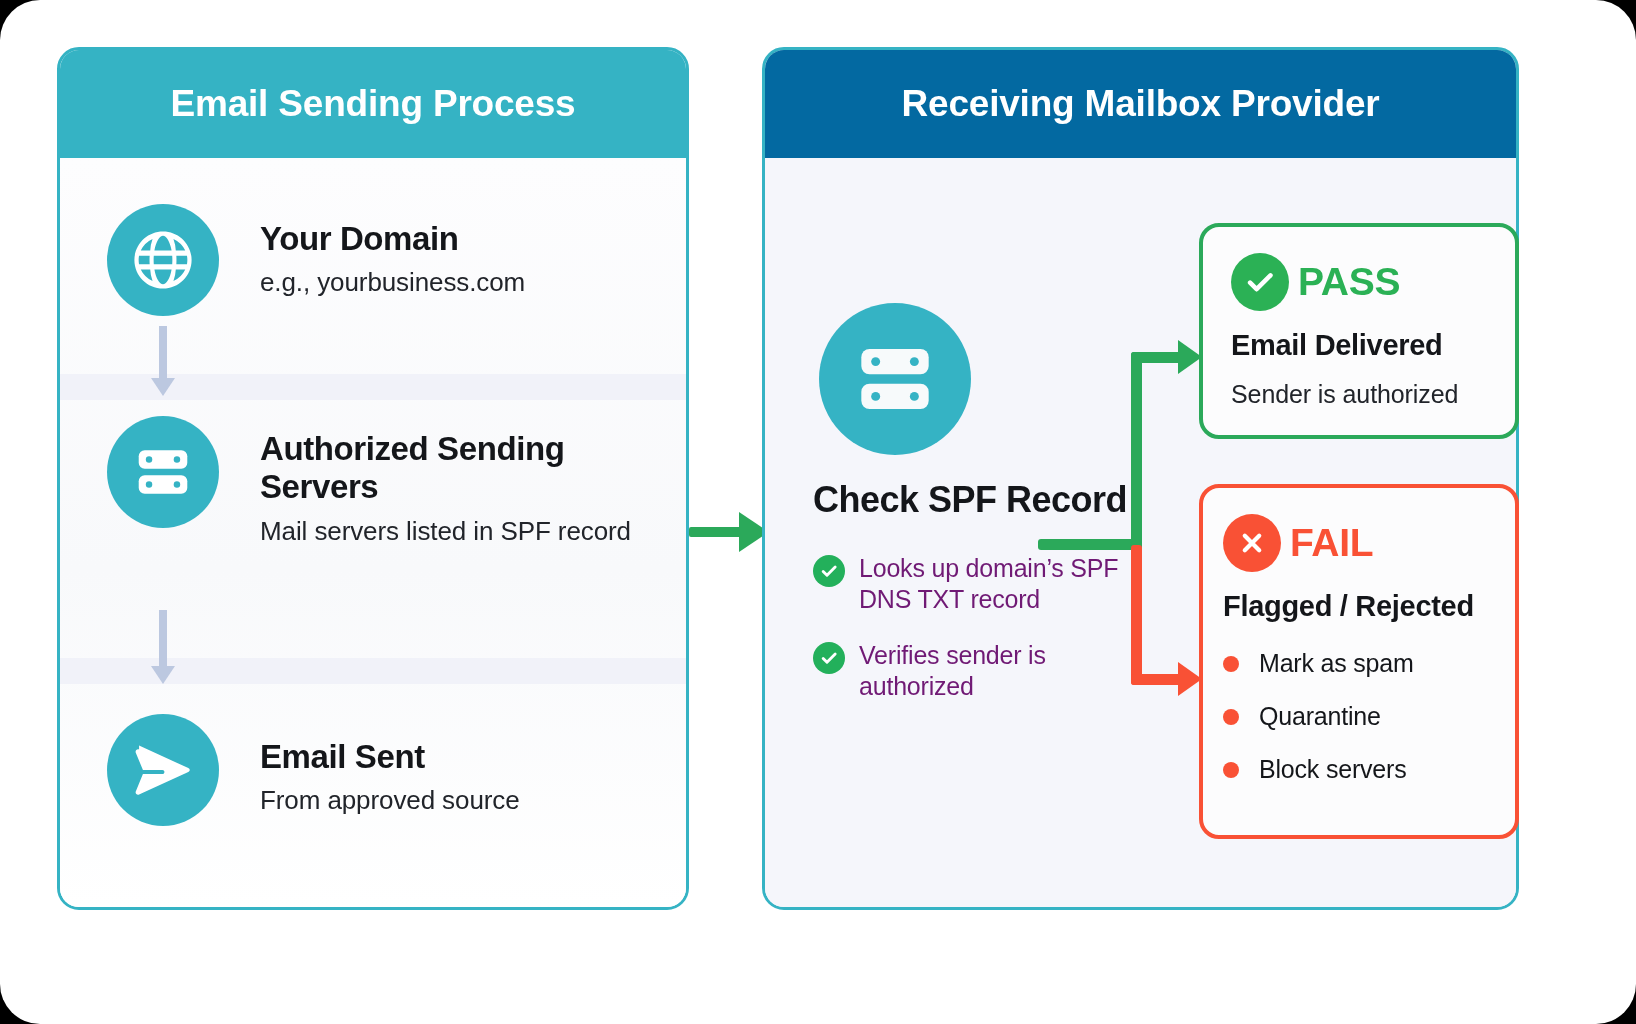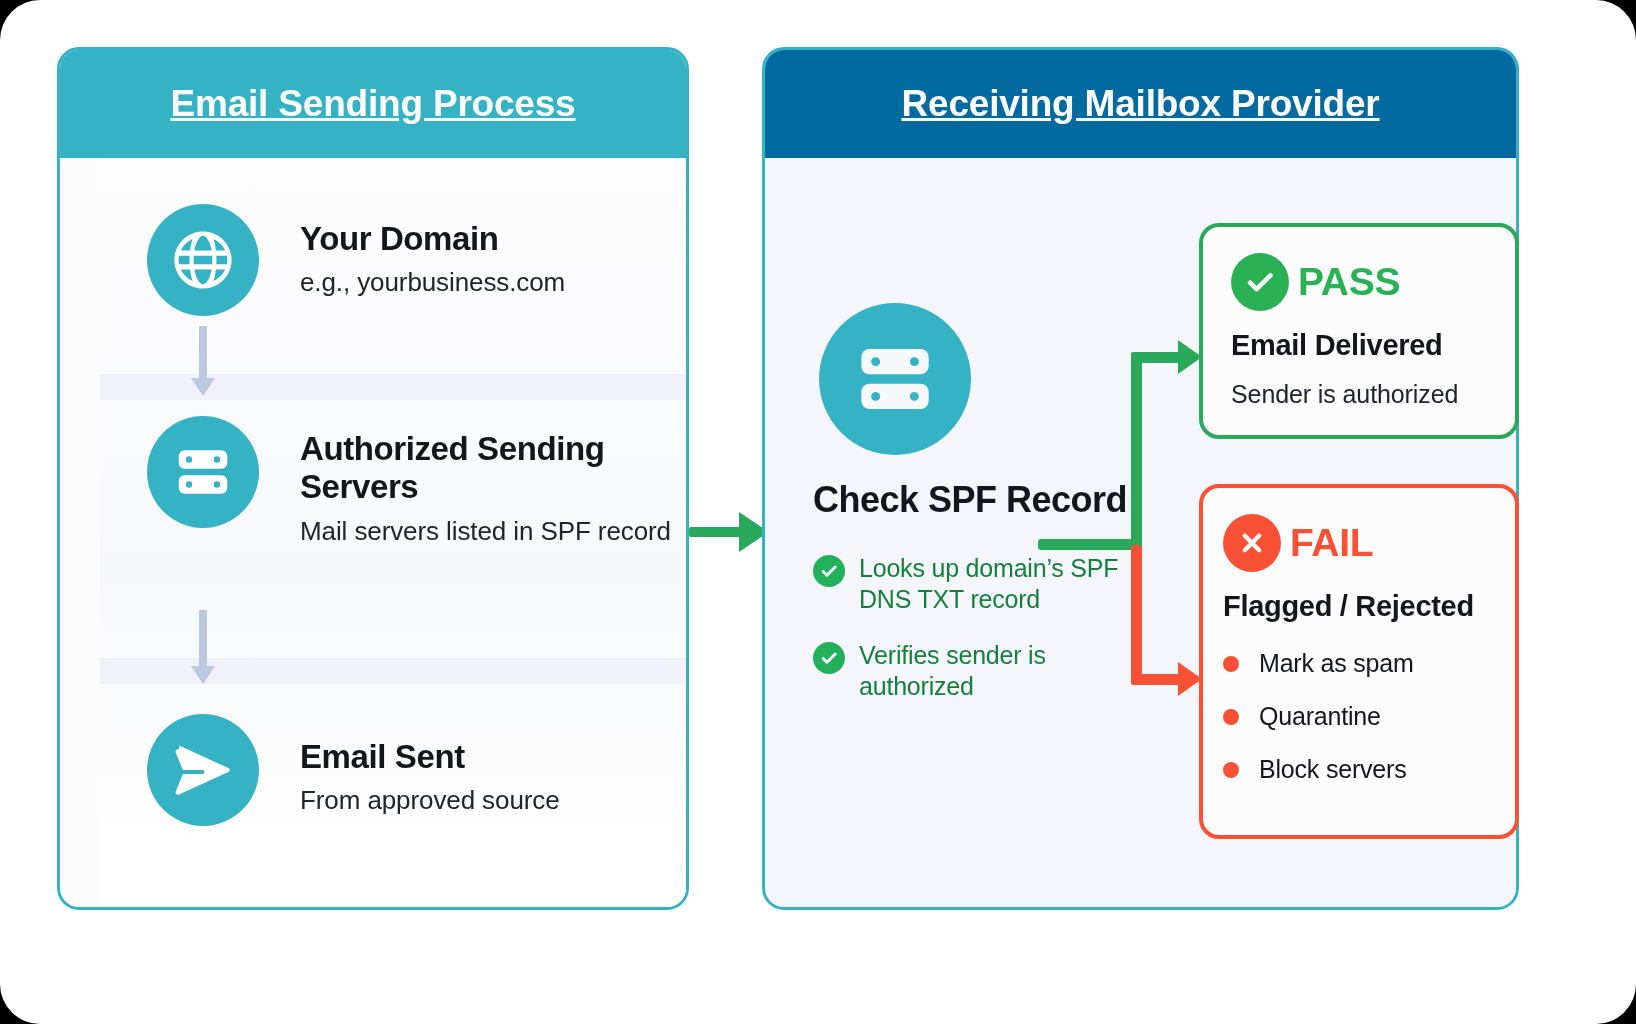--- a/index.html
+++ b/index.html
@@ -36,27 +36,25 @@
   .panel-head {
     width: 100%;
     box-sizing: border-box;
     display: flex;
     align-items: center;
     justify-content: center;
     color: #ffffff;
     font-size: 37px;
     font-weight: bold;
     letter-spacing: -0.2px;
-    text-decoration: underline;
   }
   .panel-body {
     position: relative;
     width: 100%;
     box-sizing: border-box;
-    margin-left: 40px;
   }
 
   
   #left-panel {
     left: 57px;
     top: 47px;
     width: 632px;
     height: 863px;
     border: 3px solid #35B3C4;
     background: #FCFCFD;
@@ -230,21 +228,21 @@
     height: 32px;
     border-radius: 50%;
     background: #23B05B;
     display: flex;
     align-items: center;
     justify-content: center;
     margin-top: 2px;
   }
   .check-label {
     font-size: 25px;
-    color: #15803d;
+    color: #701a75;
     line-height: 1.25;
     letter-spacing: -0.2px;
   }
 
   
   .outcome-card {
     position: absolute;
     box-sizing: border-box;
     border-radius: 20px;
     background: #FCFCFD;

